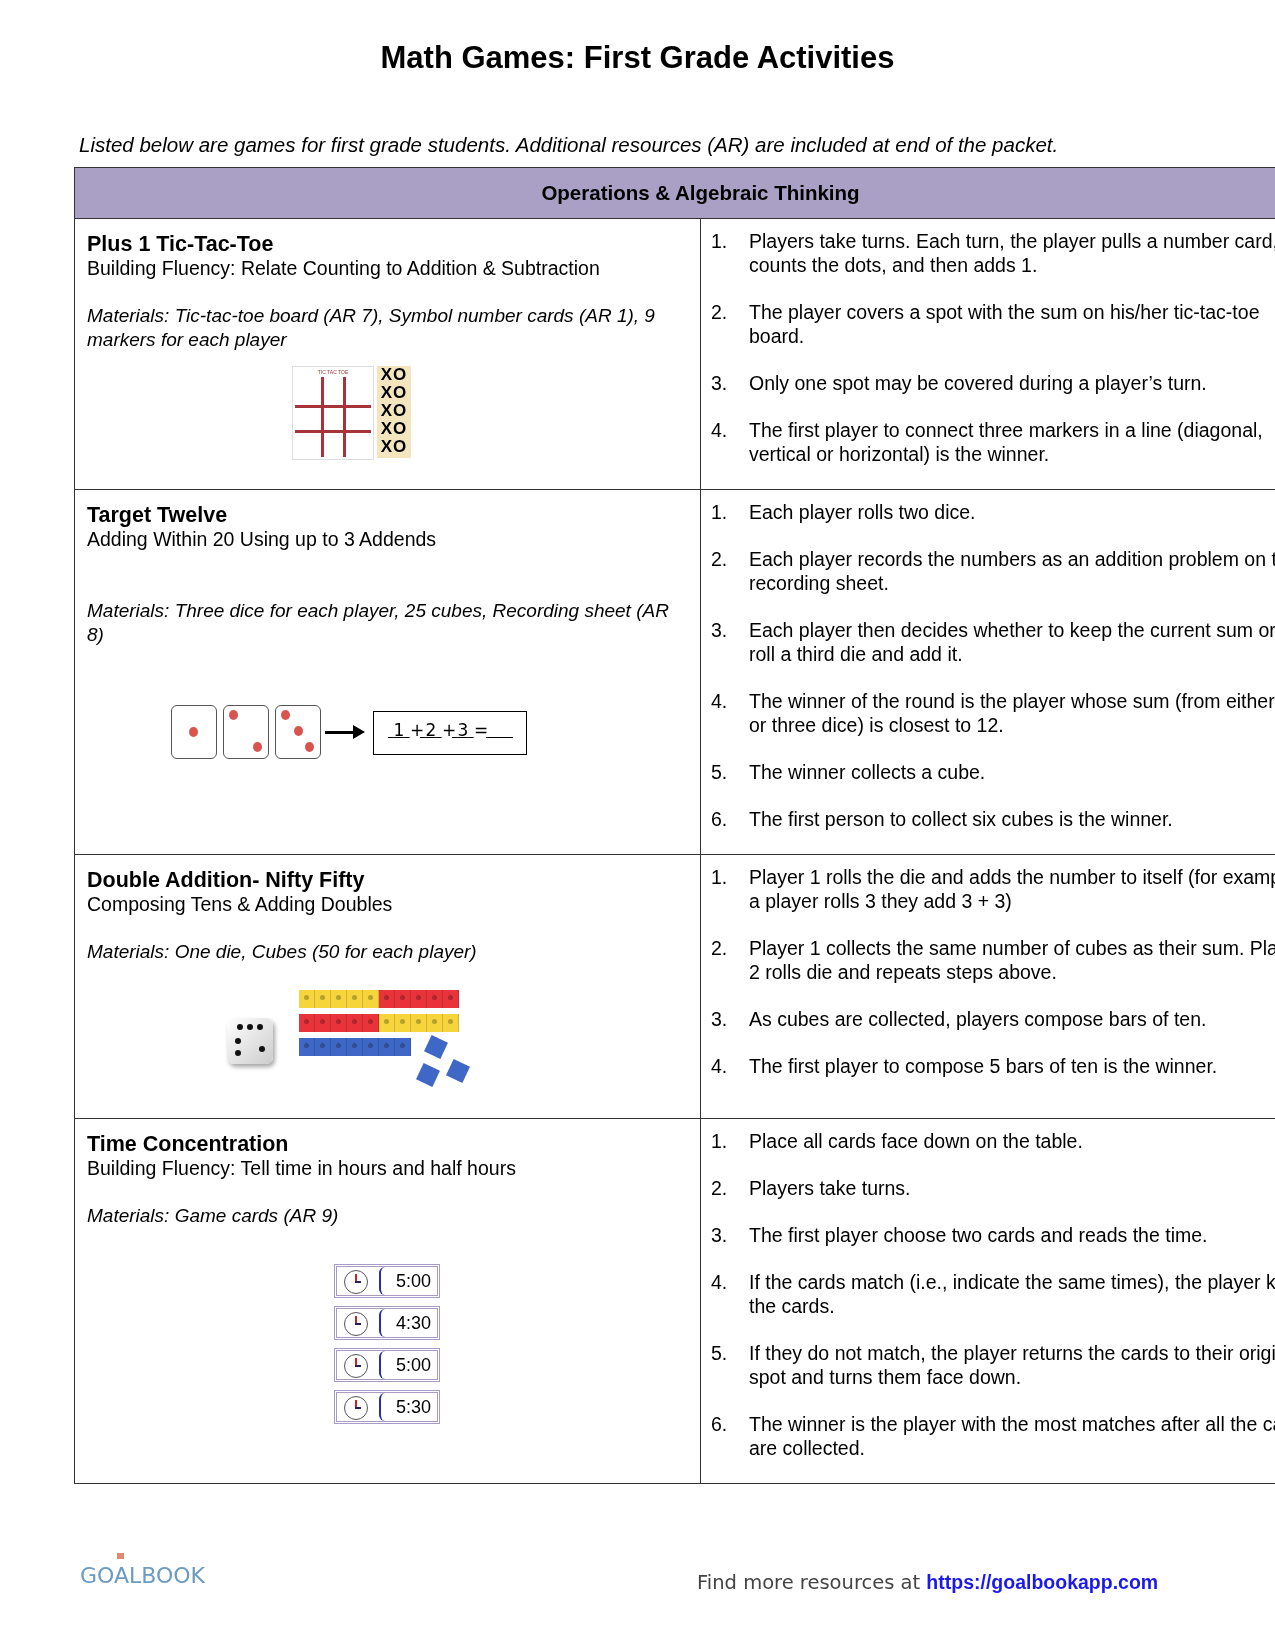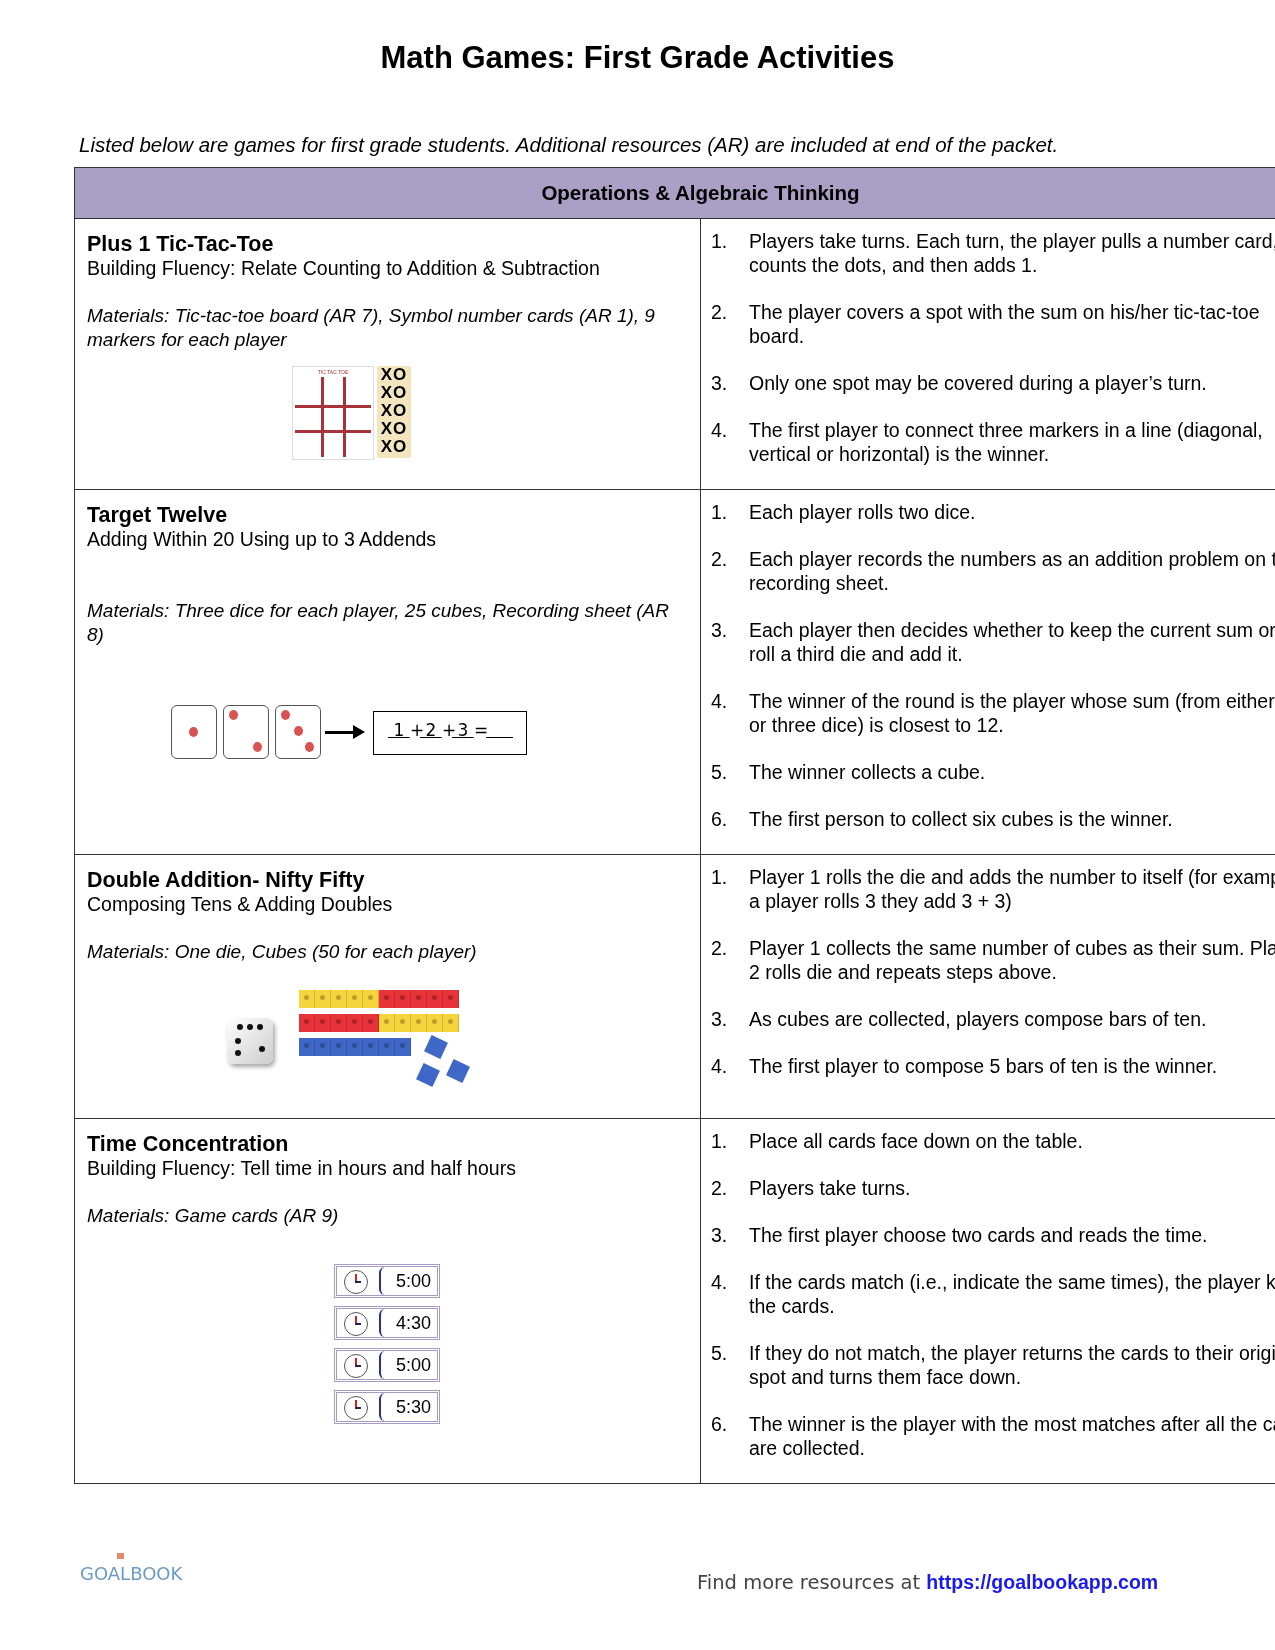--- a/index.html
+++ b/index.html
@@ -41,21 +41,21 @@
   .bigdie { position:absolute; width:46px; height:46px; background:linear-gradient(135deg,#fff,#ccc); border-radius:7px; box-shadow:2px 3px 4px rgba(0,0,0,0.35); }
   .bigdie i { position:absolute; width:6px; height:6px; background:#111; border-radius:50%; }
   
   .card { position:absolute; width:106px; height:34px; border:3px double #a99bc4; background:#fff; box-sizing:border-box; }
   .card .clock { position:absolute; left:7px; top:3px; width:24px; height:24px; border:1.5px solid #555; border-radius:50%; box-sizing:border-box; }
   .card .clock::before { content:""; position:absolute; left:10px; top:3px; width:1.5px; height:8px; background:#c22; }
   .card .clock::after { content:""; position:absolute; left:10px; top:10px; width:6px; height:1.5px; background:#225; }
   .card .time { position:absolute; right:6px; top:4px; font-size:18px; }
   .card .puzzle { position:absolute; left:42px; top:0; width:10px; height:28px; border-left:2px solid #2a2fa0; border-radius:8px; }
   
-  .logo { position:absolute; left:80px; top:1563px; font-size:18px; color:#6b9ac2; letter-spacing:0px; font-family:"DejaVu Sans", sans-serif; }
+  .logo { position:absolute; left:80px; top:1563px; font-size:22px; color:#6b9ac2; letter-spacing:0px; font-family:"DejaVu Sans", sans-serif; }
   .logo .flag { position:absolute; left:37px; top:-10px; width:7px; height:6px; background:#e28a6e; }
   .footer-text { position:absolute; left:697px; top:1571px; font-size:19.5px; color:#444; font-family:"DejaVu Sans", sans-serif; }
   .footer-link { color:#1a1aee; font-weight:bold; font-family:"Liberation Sans", sans-serif; }
 </style>
 </head>
 <body>
 
 <div class="title">Math Games: First Grade Activities</div>
 <div class="intro">Listed below are games for first grade students. Additional resources (AR) are included at end of the packet.</div>
 

